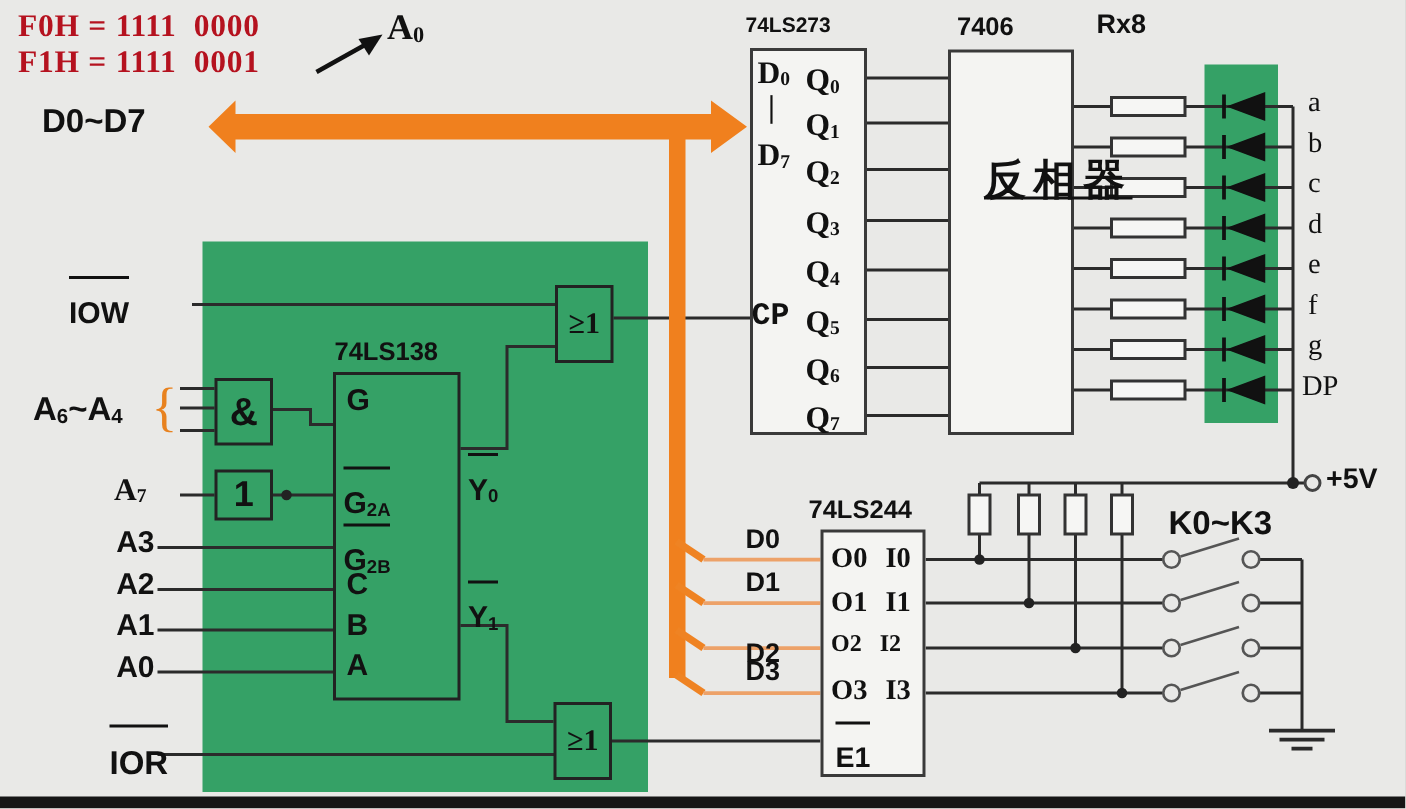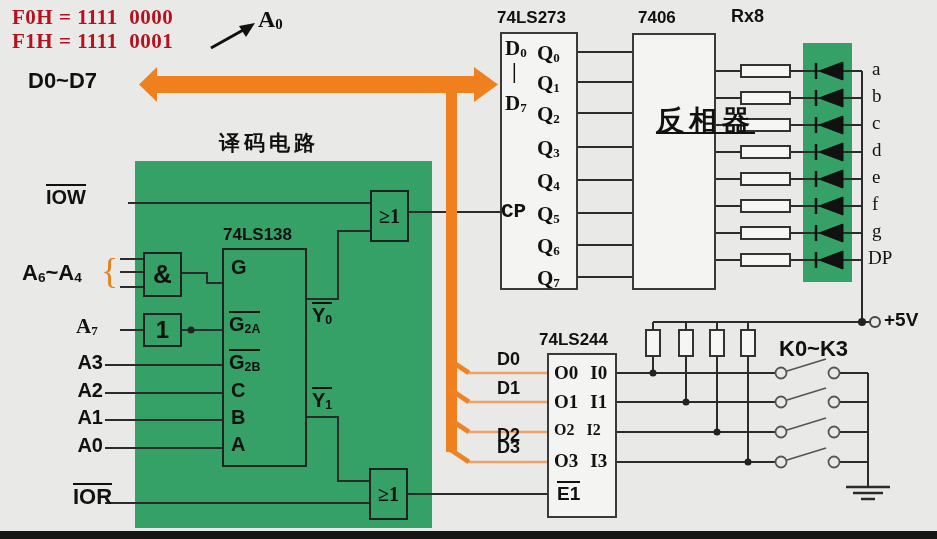--- a/index.html
+++ b/index.html
@@ -5,21 +5,21 @@
   html,body{margin:0;padding:0;background:#cfcfcd;}
   #stage{position:relative;width:937px;height:539px;background:#e9e9e7;overflow:hidden;
          font-family:"Liberation Sans",sans-serif;}
   .greenbg{position:absolute;background:#35a166;z-index:1;}
   svg.layer{position:absolute;left:0;top:0;z-index:3;}
   .box{position:absolute;border:2px solid #222;box-sizing:border-box;z-index:4;background:transparent;}
   .chip{background:#f4f4f2;border-color:#3a3a3a;}
   .lbl{position:absolute;color:#111;font:bold 20px "Liberation Sans",sans-serif;white-space:pre;z-index:6;line-height:1.05;}
   .serif{font-family:"Liberation Serif",serif;}
   .red{color:#b5121f;font:bold 21px "Liberation Serif",serif;letter-spacing:.5px;}
-  .ov{display:inline-block;border-top:2px solid #111;padding-top:1px;line-height:1;}
+  .ov{display:inline-block;border-top:2px solid #111;padding-top:13px;line-height:1;}
   .sb{font-size:.62em;vertical-align:-.15em;}
   .gatetxt{position:absolute;z-index:6;color:#111;display:flex;align-items:center;justify-content:center;}
   .pin{font:bold 20px "Liberation Sans",sans-serif;}
   .spin{font:bold 21px "Liberation Serif",serif;}
   .brace{position:absolute;z-index:6;color:#e8821f;font:36px "Liberation Serif",serif;}
   .botbar{position:absolute;left:0;top:531px;width:937px;height:8px;background:#161616;z-index:8;}
 </style>
 </head>
 <body>
 
@@ -222,21 +222,20 @@
     </div>
   <div class="gatetxt serif" style="left:369px;top:468px;width:39px;height:52px;font-size:20px;font-weight:bold;">
       <span>≥1</span>
     </div>
 
   <div class="lbl red" style="left:12px;top:5px;">F0H = 1111  0000</div>
   <div class="lbl red" style="left:12px;top:29px;">F1H = 1111  0001</div>
   <div class="lbl serif" style="left:258px;top:7px;font-size:24px;"><span>A</span><span class="sb">0</span></div>
   <div class="lbl" style="left:28px;top:69px;font-size:22px;">D0~D7</div>
 
-  <div class="lbl serif" style="left:219px;top:132px;font-size:21px;letter-spacing:4px;font-weight:bold;">译码电路</div>
 
   <div class="lbl" style="left:46px;top:184px;"><span class="ov">IOW</span></div>
   <div class="lbl" style="left:22px;top:261px;font-size:22px;text-align:center;"><span>A</span><span class="sb">6</span><span>~</span><span>A</span><span class="sb">4</span></div>
   <div class="brace" style="left:101px;top:250px;">{</div>
   <div class="lbl serif" style="left:76px;top:315px;font-size:21px;"><span>A</span><span class="sb">7</span></div>
   <div class="lbl" style="left:60px;top:352px;width:43px;text-align:right;">A3</div>
   <div class="lbl" style="left:60px;top:380px;width:43px;text-align:right;">A2</div>
   <div class="lbl" style="left:60px;top:407px;width:43px;text-align:right;">A1</div>
   <div class="lbl" style="left:60px;top:435px;width:43px;text-align:right;">A0</div>
   <div class="lbl" style="left:49px;top:483px;font-size:22px;margin-left:24px;"><span class="ov">IOR</span></div>
@@ -244,21 +243,21 @@
   <div class="lbl" style="left:223px;top:226px;font-size:17px;">74LS138</div>
   <div class="lbl pin" style="left:231px;top:256px;">G</div>
   <div class="lbl pin" style="left:229px;top:311px;"><span class="ov"><span>G</span><span class="sb">2A</span></span></div>
   <div class="lbl pin" style="left:229px;top:349px;"><span class="ov"><span>G</span><span class="sb">2B</span></span></div>
   <div class="lbl pin" style="left:231px;top:379px;">C</div>
   <div class="lbl pin" style="left:231px;top:406px;">B</div>
   <div class="lbl pin" style="left:231px;top:433px;">A</div>
   <div class="lbl pin" style="left:312px;top:302px;"><span class="ov"><span>Y</span><span class="sb">0</span></span></div>
   <div class="lbl pin" style="left:312px;top:387px;"><span class="ov"><span>Y</span><span class="sb">1</span></span></div>
 
-  <div class="lbl" style="left:497px;top:9px;font-size:17px;">74LS273</div>
+  <div class="lbl" style="left:497px;top:9px;font-size:14px;">74LS273</div>
   <div class="lbl spin" style="left:505px;top:36px;"><span>D</span><span class="sb">0</span></div>
   <div class="lbl spin" style="left:512px;top:59px;">|</div>
   <div class="lbl spin" style="left:505px;top:91px;"><span>D</span><span class="sb">7</span></div>
   <div class="lbl spin" style="left:501px;top:200px;font-family:Liberation Mono, monospace;">CP</div>
   <div class="lbl spin" style="left:537px;top:41px;"><span>Q</span><span class="sb">0</span></div>
   <div class="lbl spin" style="left:537px;top:71px;"><span>Q</span><span class="sb">1</span></div>
   <div class="lbl spin" style="left:537px;top:102px;"><span>Q</span><span class="sb">2</span></div>
   <div class="lbl spin" style="left:537px;top:136px;"><span>Q</span><span class="sb">3</span></div>
   <div class="lbl spin" style="left:537px;top:169px;"><span>Q</span><span class="sb">4</span></div>
   <div class="lbl spin" style="left:537px;top:202px;"><span>Q</span><span class="sb">5</span></div>

